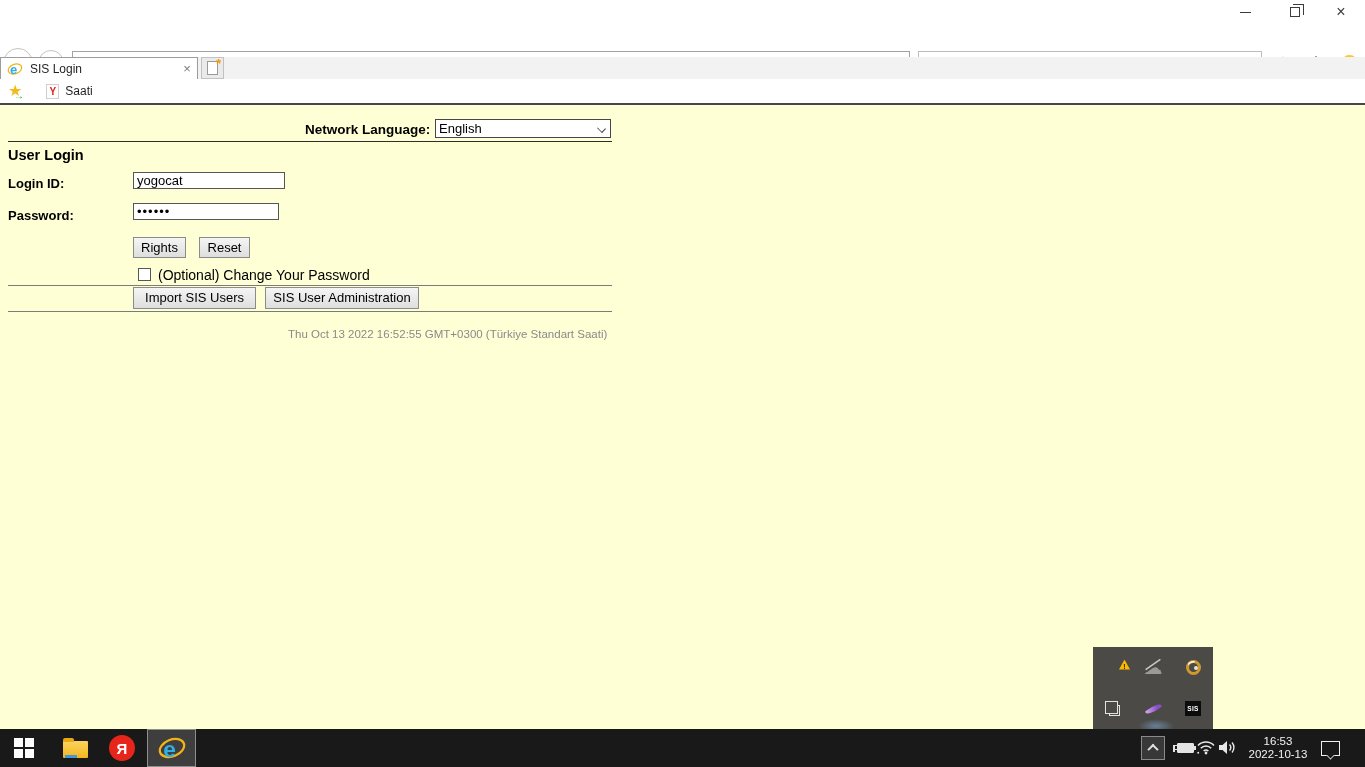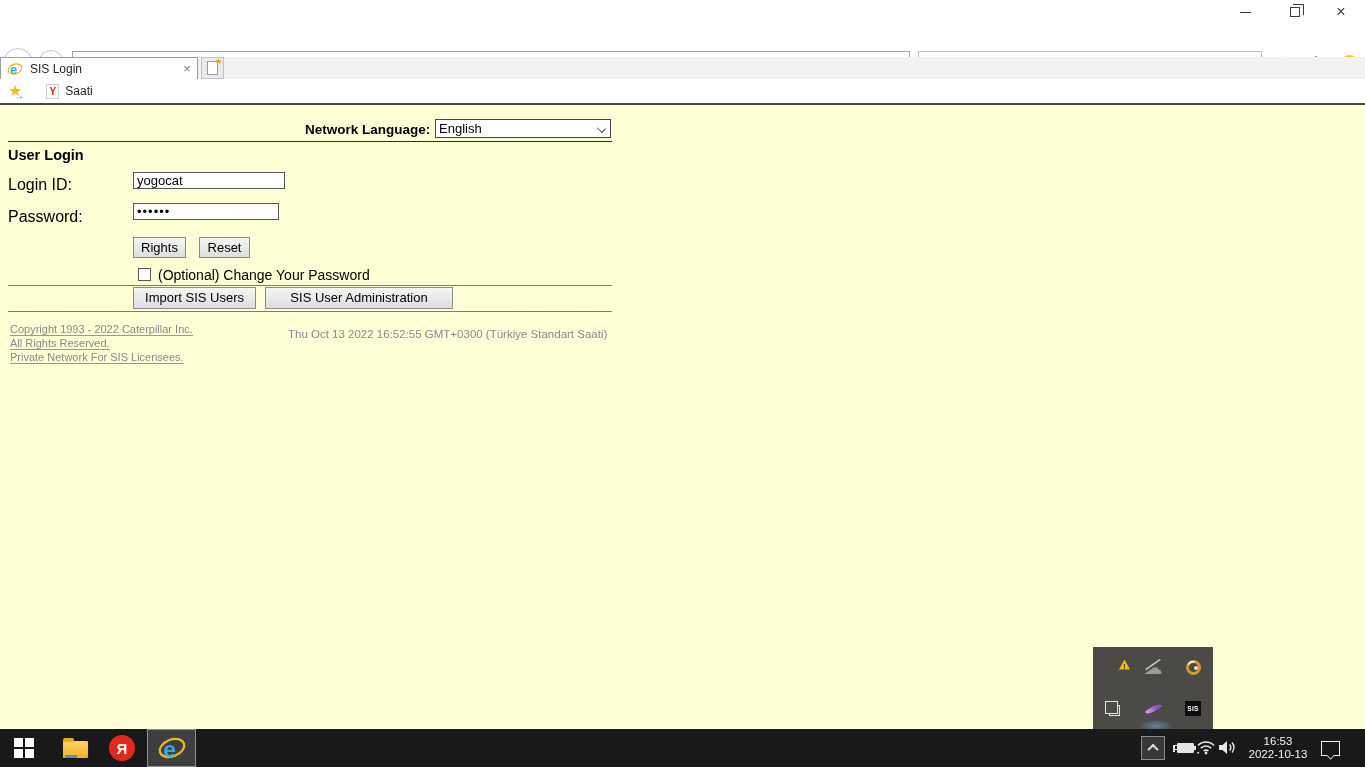--- a/index.html
+++ b/index.html
@@ -62,30 +62,30 @@
 
   
   .page { position:absolute; left:0; top:105px; width:1365px; height:624px; background:#ffffd6; }
   .page-title { position:absolute; left:8px; top:12px; font-size:19px; font-weight:bold; color:#000; letter-spacing:0.2px; }
   .lang-label { position:absolute; left:305px; top:17px; font-size:13.5px; font-weight:bold; color:#000; }
   .lang-select { position:absolute; left:435px; top:14px; width:176px; height:19px; background:#fff; border:1px solid #474747; display:flex; align-items:center; font-size:13px; color:#000; padding-left:3px; }
   .lang-select .chev { position:absolute; right:5px; top:5px; width:7px; height:7px; border-right:1.6px solid #444; border-bottom:1.6px solid #444; transform:rotate(45deg) scaleY(0.8); }
   .title-rule { position:absolute; left:8px; top:36px; width:604px; height:1px; background:#2e2e2e; }
   .user-login { position:absolute; left:8px; top:42px; font-size:14.5px; font-weight:bold; color:#000; }
 
-  .f-label { position:absolute; left:8px; font-size:16px; font-weight:normal; color:#000; }
+  .f-label { position:absolute; left:8px; font-size:13px; font-weight:bold; color:#000; }
   .f-input { position:absolute; left:133px; height:17px; border:1px solid #565656; background:#fff; font-size:13px; color:#000; padding:1px 3px; font-family:Liberation Sans, sans-serif; outline:none; }
   .in-login { top:67px; width:152px; }
   .in-pwd { top:98px; width:146px; letter-spacing:1px; }
 
   .sbtn { position:absolute; height:21px; background:linear-gradient(#f5f5f5,#dedede); border:1px solid #8b8b8b; font-size:13px; color:#000; text-align:center; line-height:19px; cursor:default; font-family:"Liberation Sans",sans-serif; }
   .b-login { left:133px; top:132px; width:53px; }
   .b-reset { left:199px; top:132px; width:51px; }
   .b-import { left:133px; top:182px; width:123px; height:22px; line-height:20px; }
-  .b-admin { left:265px; top:182px; width:188px; height:22px; line-height:20px; }
+  .b-admin { left:265px; top:182px; width:154px; height:22px; line-height:20px; }
 
   .cb { position:absolute; left:138px; top:163px; width:13px; height:13px; background:#fff; border:1px solid #575757; }
   .cb-label { position:absolute; left:158px; top:162px; font-size:14px; color:#000; }
   .rule { position:absolute; left:8px; width:604px; height:1px; background:#7b7b7b; }
   .rule1 { top:180px; } .rule2 { top:206px; }
 
   .footer-links { position:absolute; left:10px; top:219px; }
   .flink { display:block; font-size:11px; color:#8a8a8a; text-decoration:none; border-bottom:1px solid #c8962e; width:max-content; margin-bottom:2px; line-height:11px; }
   .timestamp { position:absolute; left:288px; top:223px; font-size:11.5px; color:#8a8a8a; }
 
@@ -243,25 +243,20 @@
     <button class="sbtn b-reset">Reset</button>
 
     <span class="cb"></span>
     <span class="cb-label">(Optional) Change Your Password</span>
 
     <div class="rule rule1"></div>
     <button class="sbtn b-import">Import SIS Users</button>
     <button class="sbtn b-admin">SIS User Administration</button>
     <div class="rule rule2"></div>
 
-    <div class="footer-links">
-      <a href="#" class="flink">Copyright 1993 - 2022 Caterpillar Inc.</a>
-      <a href="#" class="flink">All Rights Reserved.</a>
-      <a href="#" class="flink">Private Network For SIS Licensees.</a>
-    </div>
     <div class="timestamp">Thu Oct 13 2022 16:52:55 GMT+0300 (Türkiye Standart Saati)</div>
   </div>
 
   <div class="tray-popup">
     <div class="tp-cell">
       <span class="shield-wrap"><span class="shield"></span>
       <span class="warn">!</span></span>
     </div>
     <div class="tp-cell">
       <span class="cloud"><span>☁</span><span class="slash"></span></span>

